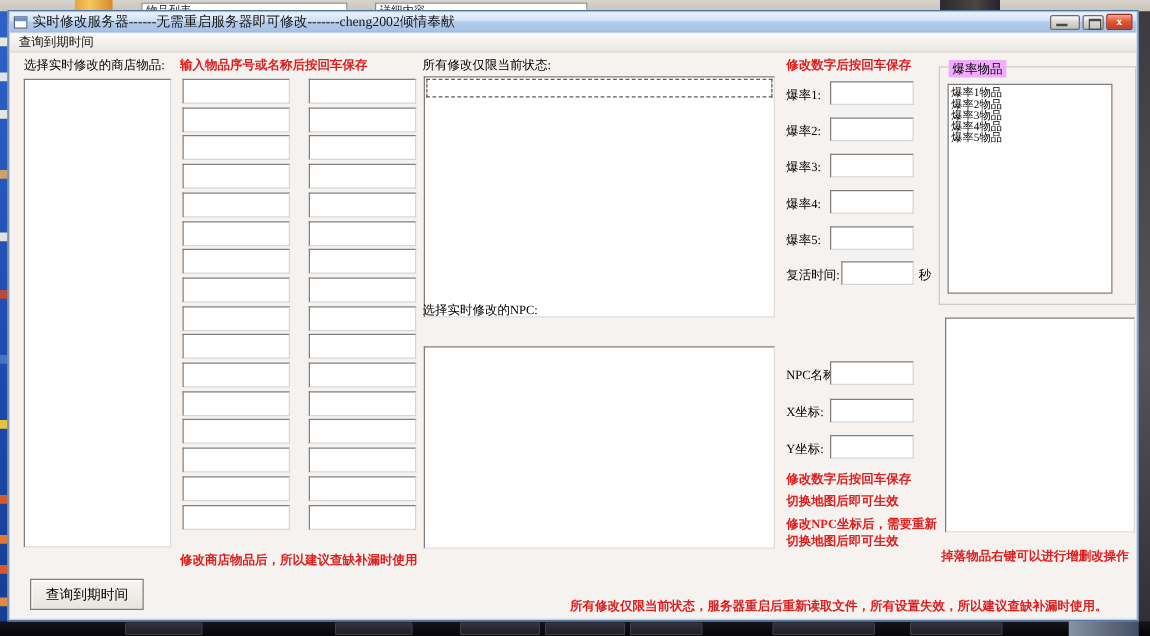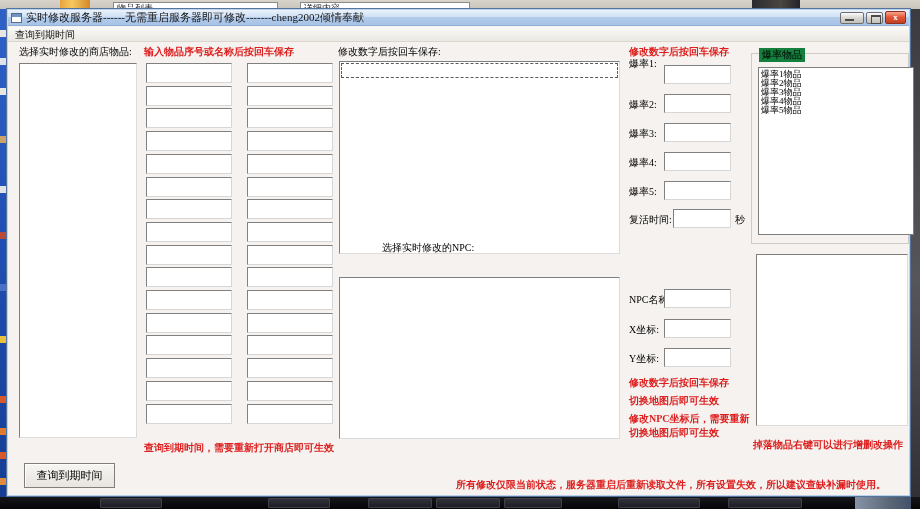--- a/index.html
+++ b/index.html
@@ -66,25 +66,25 @@
   .hint { position:absolute; font-size:10px; font-weight:bold; white-space:nowrap; }
   .listbox { position:absolute; background:#fff; border:1px solid #7e7e7e;
     border-bottom-color:#dcdcdc; border-right-color:#dcdcdc; overflow:hidden; }
   .tb { position:absolute; background:#fff; border:1px solid #d6d6d6;
     border-top-color:#808080; border-left-color:#808080; font-size:10px;
     padding:1px 2px; font-family:inherit; outline:none; }
   .btn { position:absolute; background:linear-gradient(#f7f5f2,#e8e5df);
     border:1px solid #7e7e7e; box-shadow:inset 1px 1px 0 #ffffff;
     font-size:11px; color:#000; font-family:inherit; }
   .groupbox { position:absolute; border:1px solid #cfcbc4; }
-  .groupbox-title { position:absolute; left:7px; top:-6px; background:#15803d;
+  .groupbox-title { position:absolute; left:7px; top:-6px; background:#f0abfc;
     padding:0 3px; font-size:10px; color:#000; white-space:nowrap;text-align:right; }
   .sel-dashed { position:absolute; left:1px; top:1px; right:1px; height:15px;
     border:1px dashed #5a5a5a; }
-  .drop-list { position:absolute; left:6px; top:13px; width:156px; height:168px;
+  .drop-list { position:absolute; left:6px; top:13px; width:132px; height:168px;
     background:#fff; border:1px solid #7e7e7e; overflow:hidden;
     font-size:9px; line-height:9px; color:#000; padding:2px 0 0 2px; }
   .drop-item { white-space:nowrap; letter-spacing:0; }
 </style>
 </head>
 <body>
 
 <div class="strip-left"></div>
 <div class="strip-right"></div>
 
@@ -120,29 +120,29 @@
 
   <div class="menubar">
     <div class="menu-item">查询到期时间</div>
   </div>
 
   <div class="lbl" style="left:12px;top:36px;">选择实时修改的商店物品:</div>
   <div class="listbox" style="left:12px;top:54px;width:118px;height:375px;"></div>
 
   <div class="hint red" style="left: 137px; top: 36px; color: rgb(221, 31, 31);">输入物品序号或名称后按回车保存</div>
   <div id="shop-inputs"></div>
-  <div class="hint red" style="left: 137px; top: 432px; color: rgb(221, 31, 31);">查询到期时间，需要重新打开商店即可生效</div>
+  <div class="hint red" style="left: 137px; top: 432px; color: rgb(221, 31, 31);">修改商店物品后，所以建议查缺补漏时使用</div>
   <button class="btn" style="left:17px;top:454px;width:91px;height:25px;">查询到期时间</button>
 
-  <div class="lbl" style="left:331px;top:36px;">修改数字后按回车保存:</div>
+  <div class="lbl" style="left:331px;top:36px;">所有修改仅限当前状态:</div>
   <div class="listbox" style="left:332px;top:52px;width:281px;height:193px;">
     <div class="sel-dashed"></div>
   </div>
 
-  <div class="lbl" style="left:331px;top:232px;margin-left:44px;">选择实时修改的NPC:</div>
+  <div class="lbl" style="left:331px;top:232px;">选择实时修改的NPC:</div>
   <div class="listbox" style="left:332px;top:268px;width:281px;height:162px;"></div>
 
   <div class="hint red" style="left: 622px; top: 36px; color: rgb(221, 31, 31);">修改数字后按回车保存</div>
   <div id="rate-rows"></div>
 
   <div class="lbl" style="left:622px;top:204px;">复活时间:</div>
   <input type="text" class="tb" style="left: 666px; top: 200px; width: 58px; height: 19px;">
   <div class="lbl" style="left:728px;top:204px;">秒</div>
 
   <div class="groupbox" style="left:744px;top:44px;width:158px;height:191px;">
@@ -187,21 +187,21 @@
     <input class="tb" type="text" style="left: 240px; top: 190px; width: 86px; height: 20px;">
     <input class="tb" type="text" style="left: 240px; top: 213px; width: 86px; height: 20px;">
     <input class="tb" type="text" style="left: 240px; top: 236px; width: 86px; height: 20px;">
     <input class="tb" type="text" style="left: 240px; top: 258px; width: 86px; height: 20px;">
     <input class="tb" type="text" style="left: 240px; top: 281px; width: 86px; height: 20px;">
     <input class="tb" type="text" style="left: 240px; top: 304px; width: 86px; height: 20px;">
     <input class="tb" type="text" style="left: 240px; top: 326px; width: 86px; height: 20px;">
     <input class="tb" type="text" style="left: 240px; top: 349px; width: 86px; height: 20px;">
     <input class="tb" type="text" style="left: 240px; top: 372px; width: 86px; height: 20px;">
     <input class="tb" type="text" style="left: 240px; top: 395px; width: 86px; height: 20px;">
-    <div class="lbl" style="left: 622px; top: 48px;">爆率1:</div>
+    <div class="lbl" style="left: 622px; top: 60px;">爆率1:</div>
     <input class="tb" type="text" style="left: 657px; top: 56px; width: 67px; height: 19px;">
     <div class="lbl" style="left: 622px; top: 89px;">爆率2:</div>
     <input class="tb" type="text" style="left: 657px; top: 85px; width: 67px; height: 19px;">
     <div class="lbl" style="left: 622px; top: 118px;">爆率3:</div>
     <input class="tb" type="text" style="left: 657px; top: 114px; width: 67px; height: 19px;">
     <div class="lbl" style="left: 622px; top: 147px;">爆率4:</div>
     <input class="tb" type="text" style="left: 657px; top: 143px; width: 67px; height: 19px;">
     <div class="lbl" style="left: 622px; top: 176px;">爆率5:</div>
     <input class="tb" type="text" style="left: 657px; top: 172px; width: 67px; height: 19px;">
     <div class="lbl" style="left: 622px; top: 284px;">NPC名称:</div>

